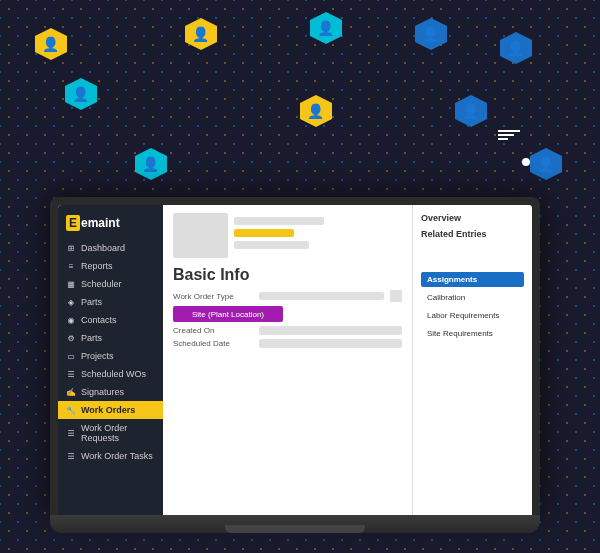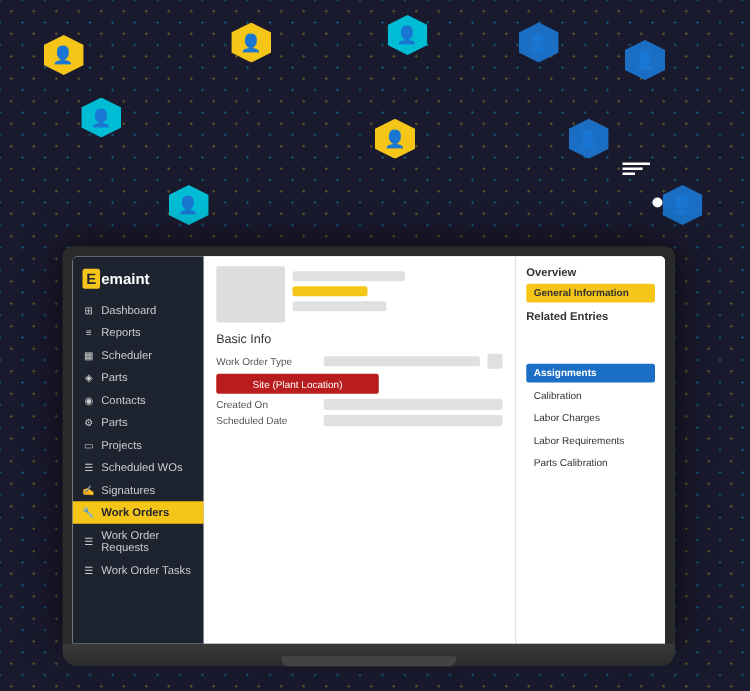--- a/index.html
+++ b/index.html
@@ -164,22 +164,22 @@
       overflow: hidden;
     }
 
     .form-area {
       flex: 1;
       padding: 8px 10px;
       background: white;
     }
 
     .form-section-title {
-      font-size: 10px;
-      font-weight: normal;
+      font-size: 16px;
+      font-weight: bold;
       color: #333;
       margin-bottom: 6px;
     }
 
     .form-row {
       display: flex;
       align-items: center;
       margin-bottom: 4px;
       gap: 6px;
     }
@@ -189,31 +189,31 @@
       width: 80px;
       flex-shrink: 0;
     }
     .form-field {
       flex: 1;
       height: 9px;
       background: #e0e0e0;
       border-radius: 2px;
     }
     .form-field.blue-btn {
-      background: #b91c1c;
+      background: #a21caf;
       color: white;
       font-size: 8px;
       height: 16px;
       display: flex;
       align-items: center;
       justify-content: center;
       border-radius: 2px;
       padding: 0 0;
       flex: none;
-      width: 130px;
+      width: 110px;
     }
     .image-placeholder {
       width: 55px;
       height: 45px;
       background: #ddd;
       border-radius: 2px;
       flex-shrink: 0;
     }
 
     
@@ -381,29 +381,27 @@
               <div class="form-field"></div>
             </div>
             <div class="form-row">
               <span class="form-label">Scheduled Date</span>
               <div class="form-field"></div>
             </div>
           </div>
 
           <div class="right-panel">
             <div class="panel-section-title">Overview</div>
-            <div class="panel-btn active-yellow">General Information</div>
 
             <div class="panel-section-title" style="margin-top:6px;">Related Entries</div>
 
             <div class="panel-btn active-blue">Assignments</div>
             <div class="panel-btn">Calibration</div>
-            <div class="panel-btn">Labor Charges</div>
             <div class="panel-btn">Labor Requirements</div>
-            <div class="panel-btn">Parts Calibration</div>
+            <div class="panel-btn">Site Requirements</div>
           </div>
         </div>
       </div>
 
     </div>
   </div>
   <div class="laptop-base"></div>
 </div>
 
 </body></html>

